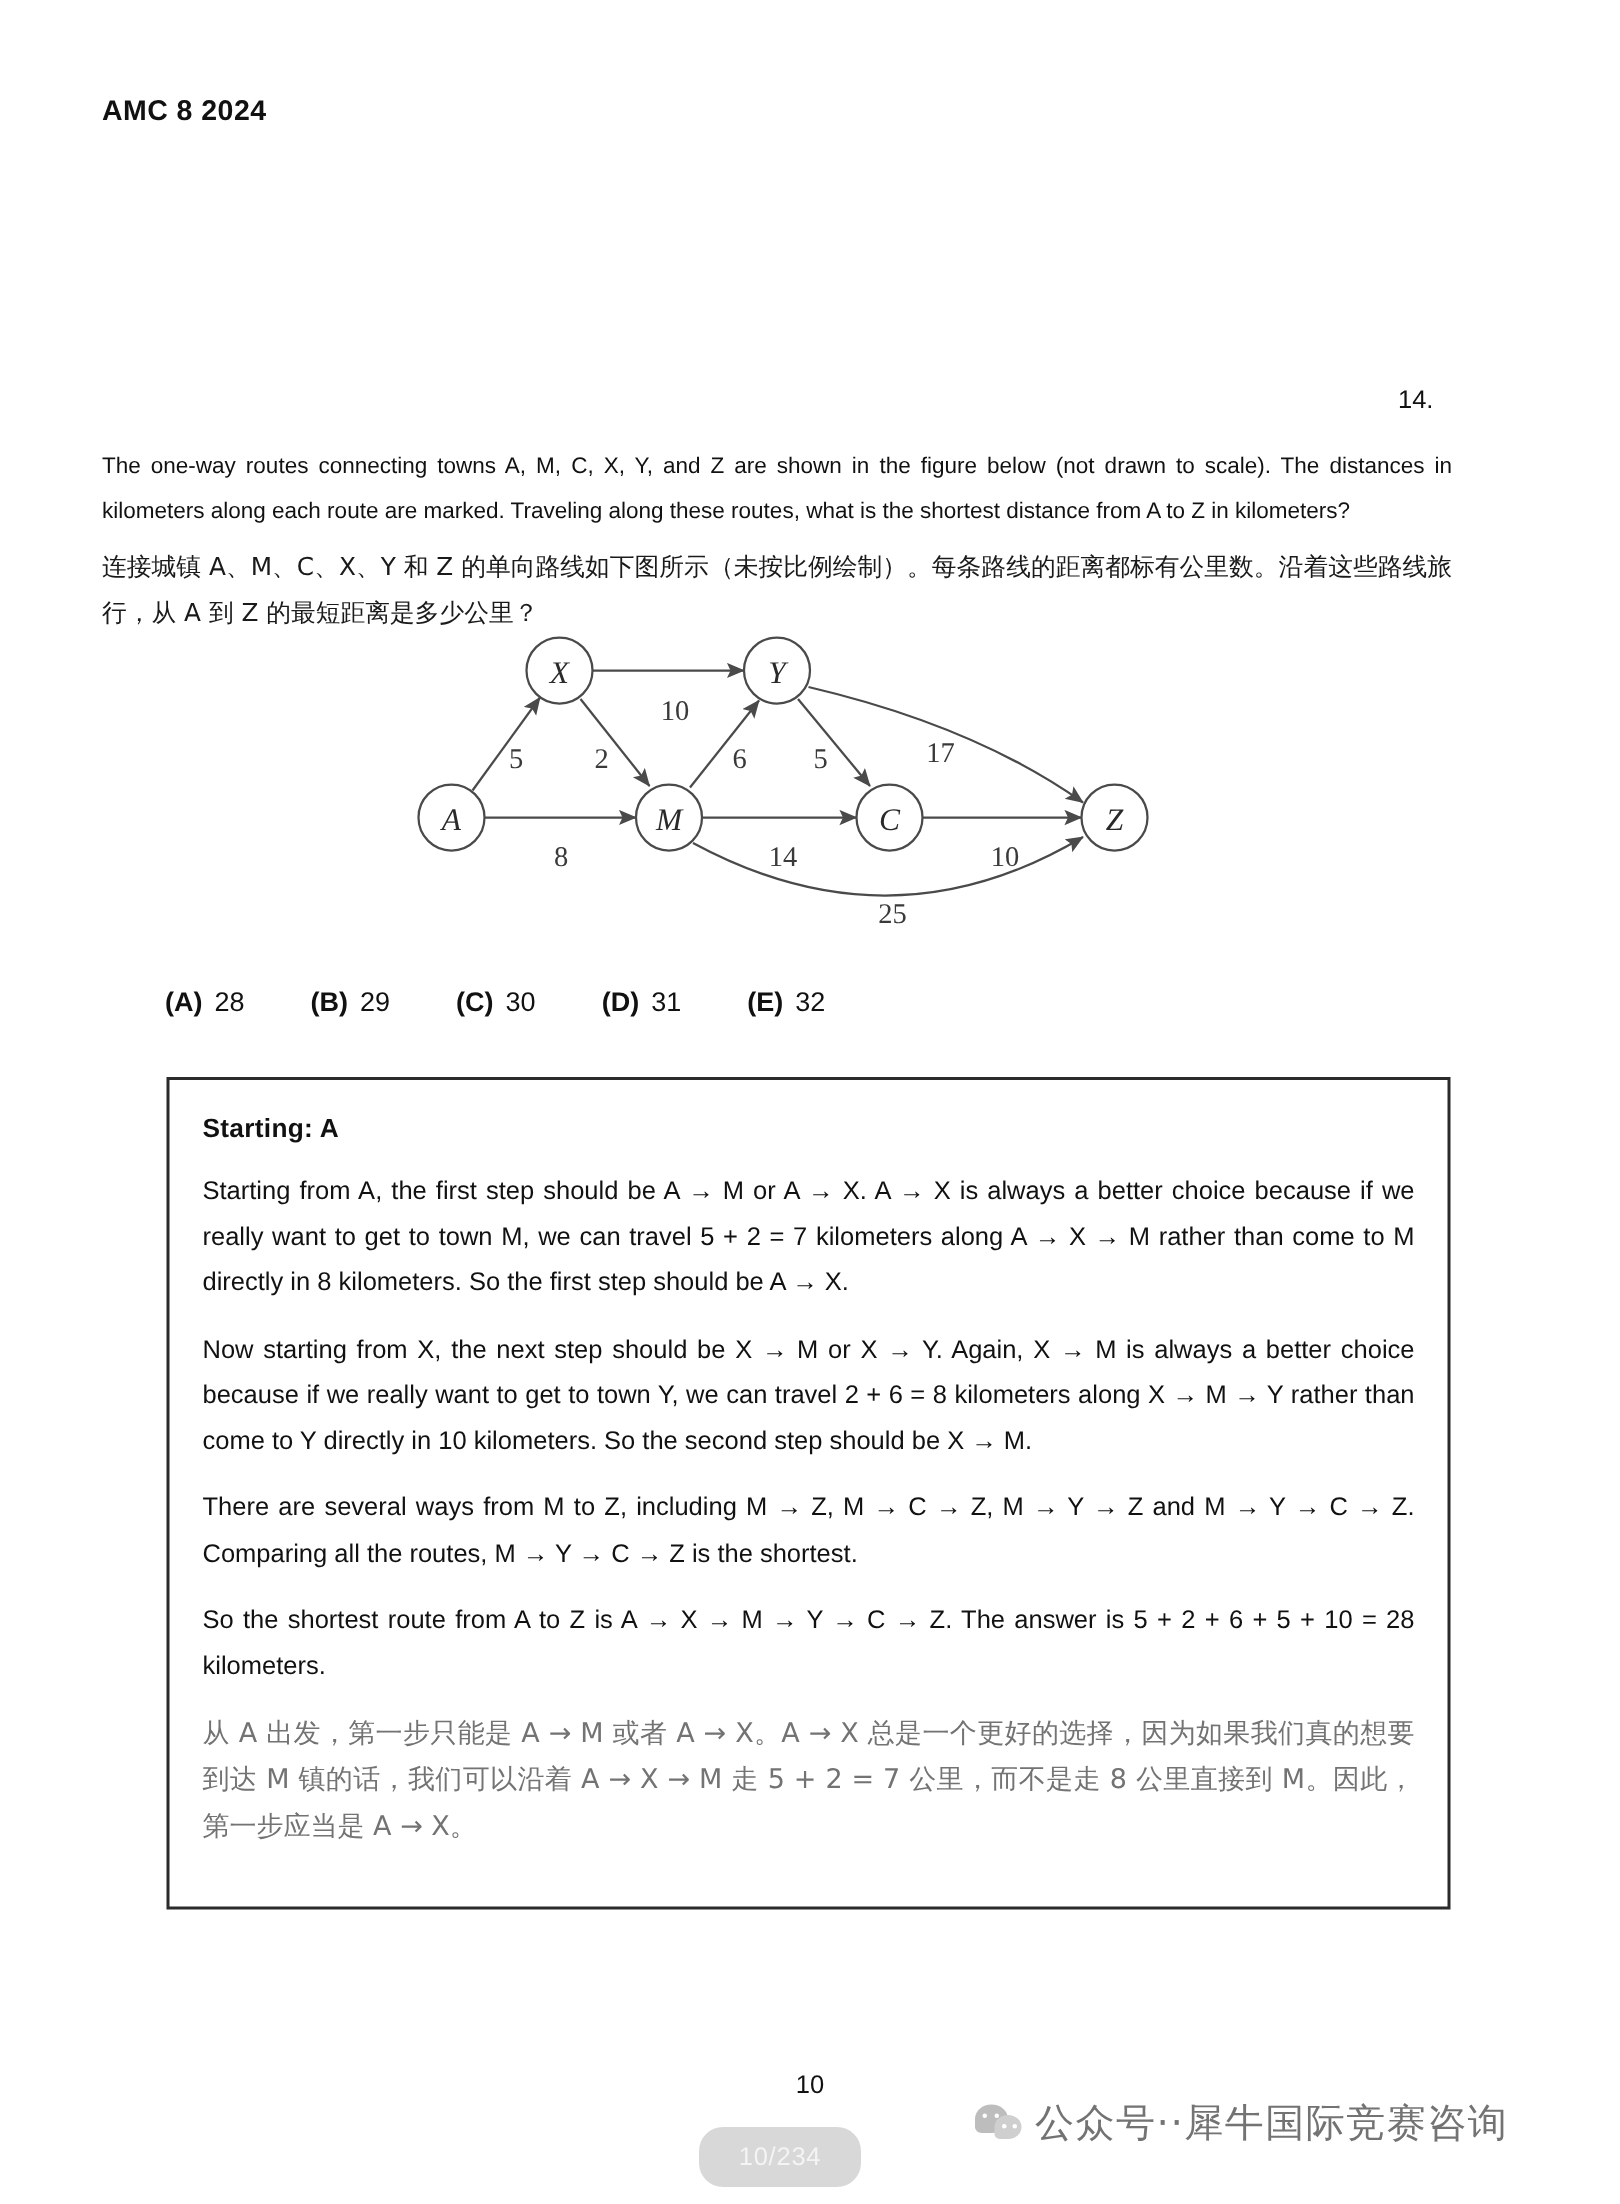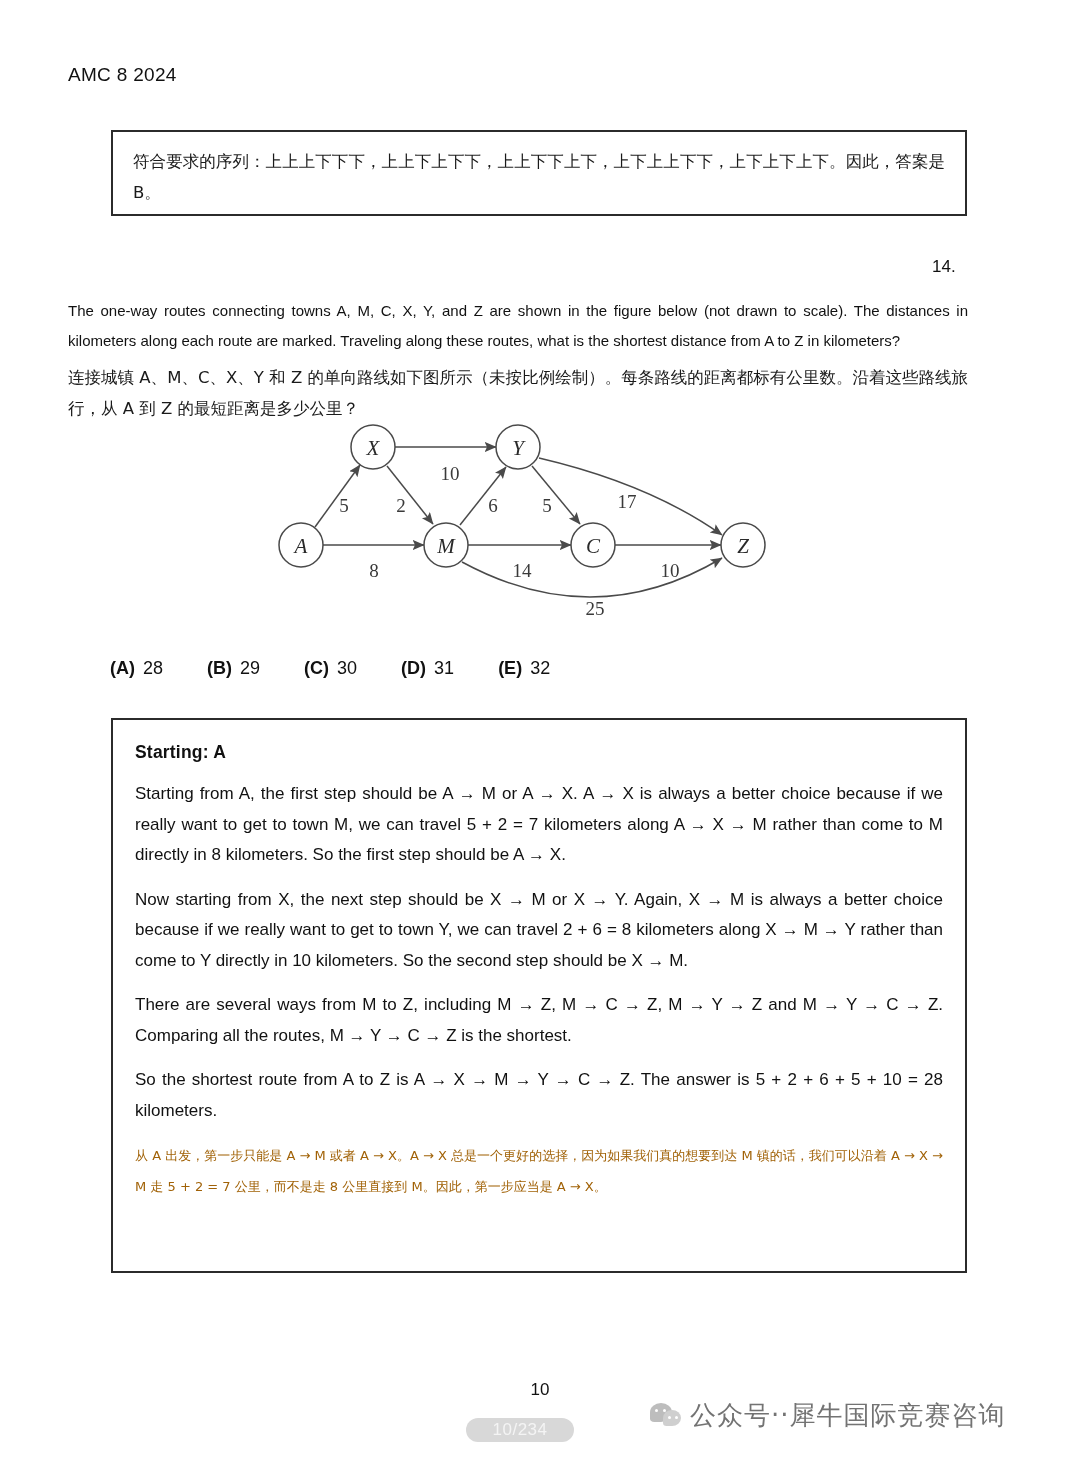--- a/index.html
+++ b/index.html
@@ -23,21 +23,21 @@
     height: 1469px;
     background: #fff;
   }
 
   
   .doc-header {
     position: absolute;
     left: 68px;
     top: 64px;
     font-size: 19px;
-    font-weight: normal;
+    font-weight: bold;
     letter-spacing: 0.3px;
     color: #111;
   }
 
   
   .framed-box {
     position: absolute;
     border: 2px solid #2b2b2b;
     background: #fff;
     box-sizing: border-box;
@@ -151,43 +151,43 @@
     font-size: 17px;
     line-height: 30.5px;
     text-align: justify;
     text-justify: inter-word;
     color: #111;
     margin: 0 0 14px 0;
   }
   .sol-para:last-child { margin-bottom: 0; }
   .sol-cn {
     font-family: "DejaVu Sans", "Liberation Sans", sans-serif;
-    font-size: 13px;
+    font-size: 18px;
     line-height: 31px;
     text-align: justify;
-    color: #a16207;
+    color: #737373;
     margin: 6px 0 0 0;
   }
 
   
   .footer-pagenum {
     position: absolute;
     left: 0;
     top: 1380px;
     width: 1080px;
     text-align: center;
     font-size: 17px;
     color: #111;
   }
   .page-badge {
     position: absolute;
     left: 466px;
     top: 1418px;
     width: 108px;
-    height: 24px;
+    height: 40px;
     border-radius: 16px;
     background: #d8d8d8;
     color: #f4f4f4;
     font-size: 17px;
     display: flex;
     align-items: center;
     justify-content: center;
     letter-spacing: 0.5px;
   }
   .watermark {
@@ -220,23 +220,20 @@
     position: absolute; width: 3px; height: 3px; background: #fff; border-radius: 50%;
   }
 </style>
 </head>
 <body>
 
 <div class="page">
 
   <div class="doc-header">AMC 8 2024</div>
 
-  <div class="framed-box prev-solution-box">
-    <div class="cn-text">符合要求的序列：上上上下下下，上上下上下下，上上下下上下，上下上上下下，上下上下上下。因此，答案是 B。</div>
-  </div>
 
   <div class="problem">
     <div class="problem-row">
       <div class="problem-number">14.</div>
       <div class="problem-body">
         <p class="en-para">The one-way routes connecting towns A, M, C, X, Y, and Z are shown in the figure below (not drawn to scale). The distances in kilometers along each route are marked. Traveling along these routes, what is the shortest distance from A to Z in kilometers?</p>
         <p class="cn-para">连接城镇 A、M、C、X、Y 和 Z 的单向路线如下图所示（未按比例绘制）。每条路线的距离都标有公里数。沿着这些路线旅行，从 A 到 Z 的最短距离是多少公里？</p>
       </div>
     </div>
   </div>

